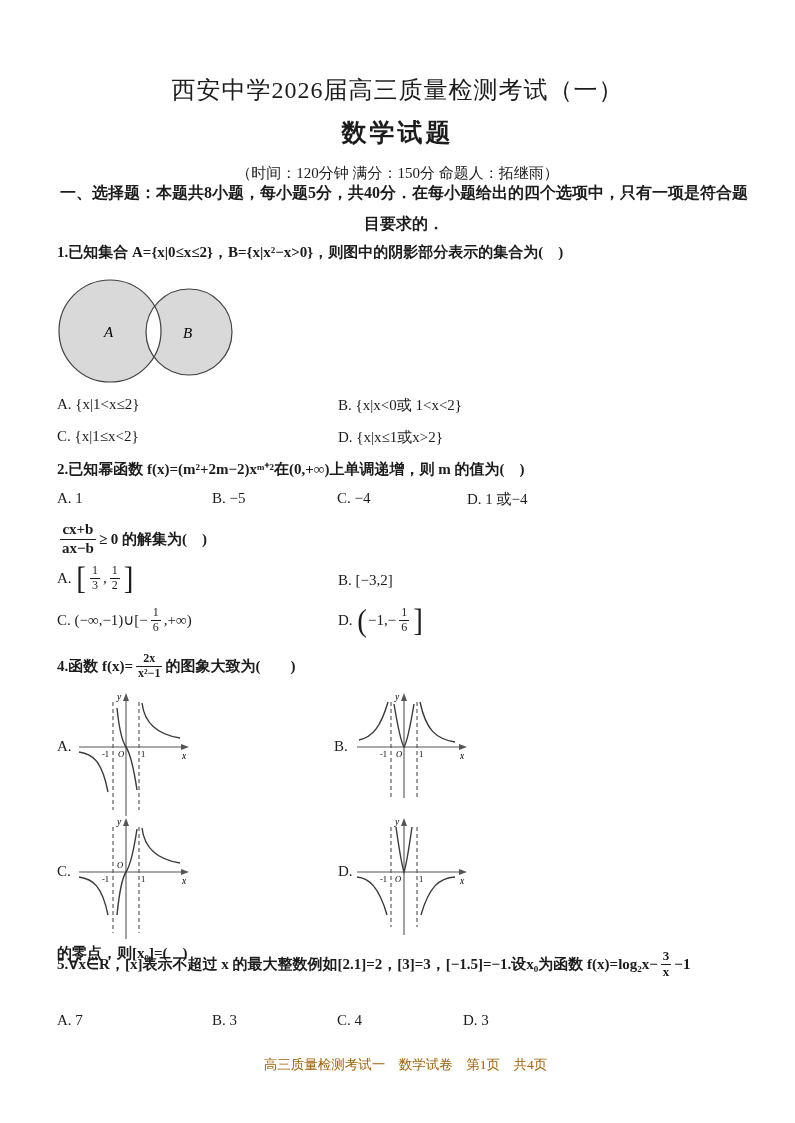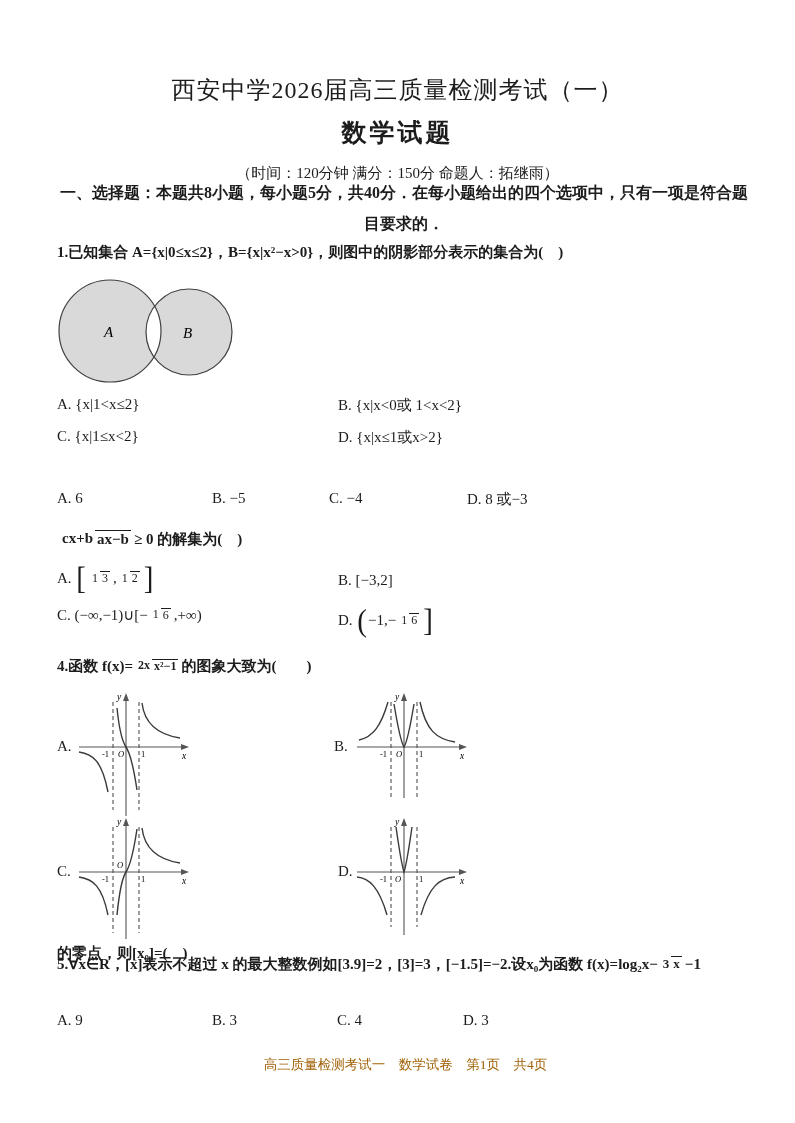--- a/index.html
+++ b/index.html
@@ -10,21 +10,21 @@
     overflow:hidden;
   }
   .abs { position:absolute; }
   .ctr { left:0; width:795px; text-align:center; }
   .title { font-size:24px; font-weight:normal; letter-spacing:1px; }
   .subtitle { font-size:25px; font-weight:bold; letter-spacing:3px; }
   .info { font-size:15px; }
   .heading { left:57px; width:694px; font-size:16px; font-weight:bold; line-height:31px;text-align:center; }
   .qtext { left:57px; width:700px; font-size:15px;font-weight:bold; }
   .mline { display:flex; align-items:center; white-space:nowrap; }
-  .frac { display:inline-flex; align-items:center;
+  .frac { display:inline-flex; flex-direction:column; align-items:center;
           line-height:1.15; text-align:left; margin:0 3px; vertical-align:middle; }
   .frac .den { border-top:1px solid #1c1c1c; padding:0 2px; }
   .frac .num { padding:0 2px; }
   .f15 { font-size:15px; } .f13 { font-size:13px; } .f12 { font-size:12px; }
   .bigbr { font-size:29px; font-weight:400; line-height:1; transform:scaleY(1.1); margin:0 1px; }
   .optrow { position:absolute; left:57px; width:700px; }
   .opt { position:absolute; top:0; white-space:nowrap; font-size:15px; }
   .opt.flexo { display:flex; align-items:center; }
   .glabel { position:absolute; font-size:15px; }
   .graph-svg { position:absolute; }
@@ -52,25 +52,26 @@
 
   <div class="optrow" style="top:396px">
     <span class="opt" style="left:0">A. {x|1&lt;x≤2}</span>
     <span class="opt" style="left:281px">B. {x|x&lt;0或 1&lt;x&lt;2}</span>
   </div>
   <div class="optrow" style="top:428px">
     <span class="opt" style="left:0">C. {x|1≤x&lt;2}</span>
     <span class="opt" style="left:281px">D. {x|x≤1或x&gt;2}</span>
   </div>
 
+  <div class="abs qtext" style="top:458px">2.已知幂函数 f(x)=(m²+2m−2)xᵐ⁺²在(0,+∞)上单调递增，则 m 的值为(　)</div>
   <div class="optrow" style="top:490px">
-    <span class="opt" style="left:0">A. 6</span>
+    <span class="opt" style="left:0">A. 1</span>
     <span class="opt" style="left:155px">B. −5</span>
-    <span class="opt" style="left:272px">C. −4</span>
-    <span class="opt" style="left:410px">D. 8 或−3</span>
+    <span class="opt" style="left:280px">C. −4</span>
+    <span class="opt" style="left:410px">D. 1 或−4</span>
   </div>
 
   <div class="abs qtext mline" style="top:516px;height:46px">
     <span class="frac f15">
       <span class="num">cx+b</span>
       <span class="den">ax−b</span>
     </span>
     <span>≥ 0 的解集为(　)</span>
   </div>
 
@@ -177,31 +178,31 @@
     <path d="M 63 12 C 67 40 70 54 71 57 C 72 54 75 40 79 12" fill="none" stroke="#3a3a3a" stroke-width="1.4"></path>
     <path d="M 88 100 C 96 72 106 63 122 62" fill="none" stroke="#3a3a3a" stroke-width="1.4"></path>
     <text x="47" y="67" font-size="8.5">-1</text>
     <text x="62" y="67" font-size="8.5" font-style="italic">O</text>
     <text x="86" y="67" font-size="8.5">1</text>
     <text x="127" y="69" font-size="9.5" font-style="italic">x</text>
     <text x="62" y="10" font-size="9.5" font-style="italic">y</text>
   </svg>
 
   <div class="abs qtext mline" style="top:944px;height:40px">
-    <span>5.∀x∈R，[x]表示不超过 x 的最大整数例如[3.9]=2，[3]=3，[−1.5]=−2.设x₀为函数 f(x)=log₂x−</span>
+    <span>5.∀x∈R，[x]表示不超过 x 的最大整数例如[2.1]=2，[3]=3，[−1.5]=−1.设x₀为函数 f(x)=log₂x−</span>
     <span class="frac f13">
       <span class="num">3</span>
       <span class="den">x</span>
     </span>
     <span>−1</span>
   </div>
   <div class="abs qtext" style="top:944px">的零点，则[x₀]=(　)</div>
 
   <div class="optrow" style="top:1012px">
-    <span class="opt" style="left:0">A. 9</span>
+    <span class="opt" style="left:0">A. 7</span>
     <span class="opt" style="left:155px">B. 3</span>
     <span class="opt" style="left:280px">C. 4</span>
     <span class="opt" style="left:406px">D. 3</span>
   </div>
 
   <div class="abs ctr footer" style="top:1056px">高三质量检测考试一　数学试卷　第1页　共4页</div>
 
 </div>
 
 </body></html>

